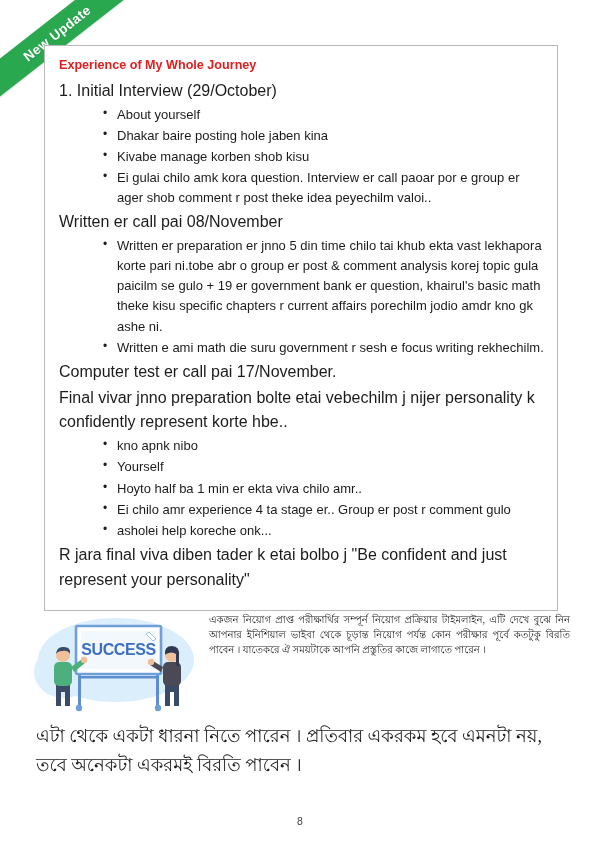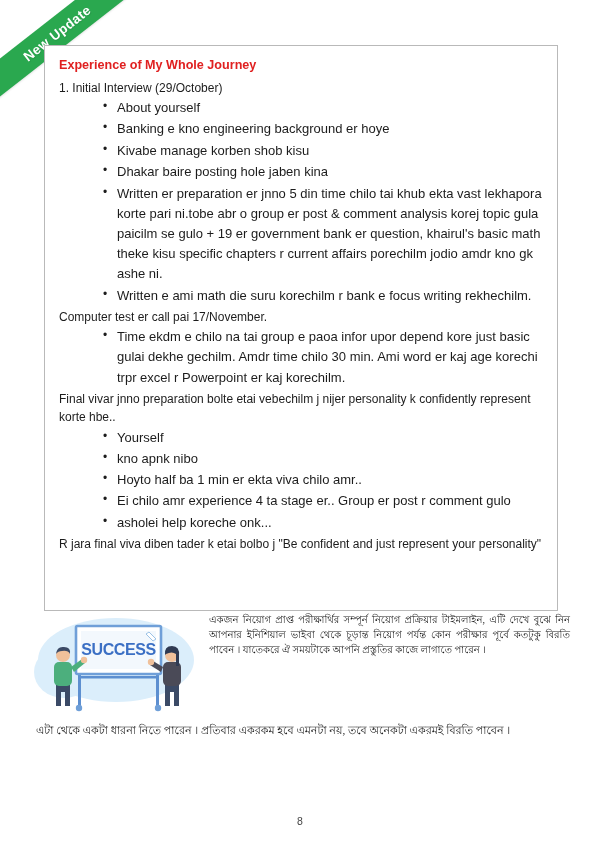--- a/index.html
+++ b/index.html
@@ -62,21 +62,21 @@
     padding: 10px 12px 18px 12px;
   }
   #note-title {
     color: #e02020;
     font-weight: bold;
     font-size: 12.6px;
     margin: 2px 0 5px 2px;
     line-height: 1.25;
   }
   .flow-line {
-    font-size: 12px;
+    font-size: 16px;
     line-height: 1.55;
     margin: 0 0 1px 2px;
     color: #1c1c1c;
   }
   .bullets {
     margin: 1px 0 2px 0;
     padding-left: 46px;
     list-style: none;
   }
   .bullets li {
@@ -123,21 +123,21 @@
     text-align: justify;
     padding-top: 2px;
   }
 
   #bangla-footer {
     position: absolute;
     left: 36px;
     top: 722px;
     width: 534px;
     font-family: "Liberation Serif", serif;
-    font-size: 11px;
+    font-size: 18px;
     line-height: 1.62;
     color: #1b1b1b;
   }
 
   #page-number {
     position: absolute;
     left: 0;
     top: 815px;
     width: 600px;
     text-align: center;
@@ -153,36 +153,34 @@
     <span id="ribbon-label" style="color: rgb(255, 255, 255);">New Update</span>
   </div>
 </div>
 
 <div id="note-box">
   <div id="note-title" style="color: rgb(224, 32, 32);">Experience of My Whole Journey</div>
   <div id="note-body">
       <div class="flow-line">1. Initial Interview (29/October)</div>
       <ul class="bullets">
         <li>About yourself</li>
-        <li>Banking e kno engineering background er hoye</li>
+        <li>Dhakar baire posting hole jaben kina</li>
         <li>Kivabe manage korben shob kisu</li>
-        <li>Dhakar baire posting hole jaben kina</li>
+        <li>Ei gulai chilo amk kora question. Interview er call paoar por e group er ager shob comment r post theke idea peyechilm valoi..</li>
       </ul>
+      <div class="flow-line">Written er call pai 08/November</div>
       <ul class="bullets">
         <li>Written er preparation er jnno 5 din time chilo tai khub ekta vast lekhapora korte pari ni.tobe abr o group er post &amp; comment analysis korej topic gula paicilm se gulo + 19 er government bank er question, khairul's basic math theke kisu specific chapters r current affairs porechilm jodio amdr kno gk ashe ni.</li>
-        <li>Written e ami math die suru korechilm r bank e focus writing rekhechilm.</li>
+        <li>Written e ami math die suru government r sesh e focus writing rekhechilm.</li>
       </ul>
       <div class="flow-line">Computer test er call pai 17/November.</div>
-      <ul class="bullets">
-        <li>Time ekdm e chilo na tai group e paoa infor upor depend kore just basic gulai dekhe gechilm. Amdr time chilo 30 min. Ami word er kaj age korechi trpr excel r Powerpoint er kaj korechilm.</li>
-      </ul>
       <div class="flow-line">Final vivar jnno preparation bolte etai vebechilm j nijer personality k confidently represent korte hbe..</div>
       <ul class="bullets">
+        <li>kno apnk nibo</li>
         <li>Yourself</li>
-        <li>kno apnk nibo</li>
         <li>Hoyto half ba 1 min er ekta viva chilo amr..</li>
         <li>Ei chilo amr experience 4 ta stage er.. Group er post r comment gulo</li>
         <li>asholei help koreche onk...</li>
       </ul>
       <div class="flow-line">R jara final viva diben tader k etai bolbo j "Be confident and just represent your personality"</div>
     </div>
 </div>
 
 <div id="mid-row">
 

